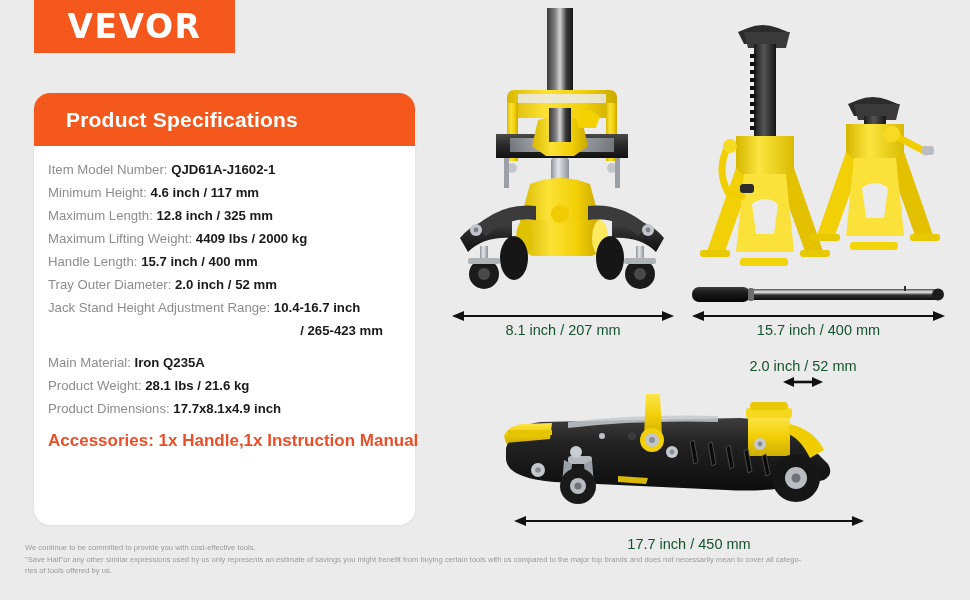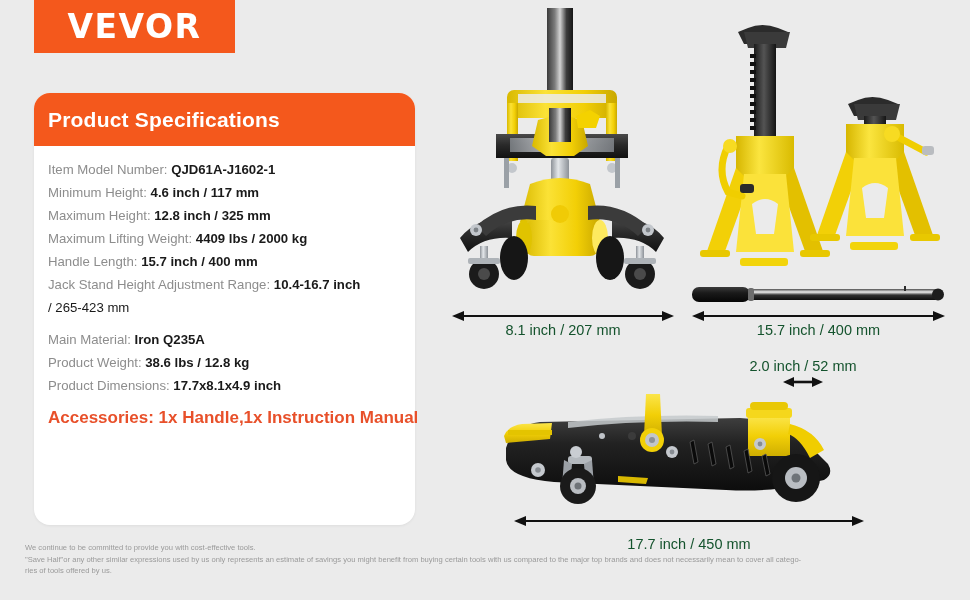--- a/index.html
+++ b/index.html
@@ -33,32 +33,32 @@
   }
   .spec-header {
     position: absolute; left: 0; top: 0;
     width: 381px; height: 53px;
     background: #f4581c;
     border-radius: 16px 16px 0 0;
     display: flex; align-items: center;
   }
   .spec-header-title {
     color: #ffffff; font-size: 21px; font-weight: bold;
-    padding-left: 14px; letter-spacing: .2px;
+    letter-spacing: .2px; margin-left: 32px;
   }
   .spec-body {
     position: absolute; left: 0; top: 53px;
     width: 381px; padding: 12px 10px 0 14px;
   }
   .spec-row {
     font-size: 13.2px; color: #8d8d8d;
     line-height: 23px; white-space: nowrap;
   }
   .spec-row .val { color: #1a1a1a; font-weight: bold; }
-  .spec-row.cont { padding-right: 22px; color: #1a1a1a; font-weight: normal; }
+  .spec-row.cont { text-align: right; padding-right: 22px; color: #1a1a1a; font-weight: bold; }
   .spec-gap { height: 9px; }
   .spec-accessory {
     font-size: 17px; font-weight: bold; color: #e8502a;
     line-height: 23px; padding-top: 9px; white-space: nowrap;
   }
 
   
   .disclaimer {
     position: absolute; left: 25px; top: 542px; width: 930px;
     font-size: 7.6px; line-height: 11.5px; color: #9a9a9a;
@@ -99,40 +99,43 @@
     </div>
     <div class="spec-body">
 
       <div class="spec-row">
         <span>Item Model Number: </span><span class="val">QJD61A-J1602-1</span>
       </div>
       <div class="spec-row">
         <span>Minimum Height: </span><span class="val">4.6 inch / 117 mm</span>
       </div>
       <div class="spec-row">
-        <span>Maximum Height: </span><span class="val">12.8 inch / 325 mm</span>
+        <span>Maximum Length: </span><span class="val">12.8 inch / 325 mm</span>
       </div>
       <div class="spec-row">
         <span>Maximum Lifting Weight: </span><span class="val">4409 lbs / 2000 kg</span>
       </div>
       <div class="spec-row">
         <span>Handle Length: </span><span class="val">15.7 inch / 400 mm</span>
       </div>
       <div class="spec-row">
+        <span>Tray Outer Diameter: </span><span class="val">2.0 inch / 52 mm</span>
+      </div>
+      <div class="spec-row">
         <span>Jack Stand Height Adjustment Range: </span><span class="val">10.4-16.7 inch</span>
       </div>
       <div class="spec-row cont">/ 265-423 mm</div>
 
       <div class="spec-gap"></div>
 
       <div class="spec-row">
         <span>Main Material: </span><span class="val">Iron Q235A</span>
       </div>
       <div class="spec-row">
-        <span>Product Weight: </span><span class="val">38.6 lbs / 12.8 kg</span>
+        <span>Product Weight: </span><span class="val">28.1 lbs / 21.6 kg</span>
       </div>
       <div class="spec-row">
         <span>Product Dimensions: </span><span class="val">17.7x8.1x4.9 inch</span>
       </div>
 
       <div class="spec-accessory">Accessories: 1x Handle,1x Instruction Manual</div>
     </div>
   </div>
 
   <div class="jack-front">

